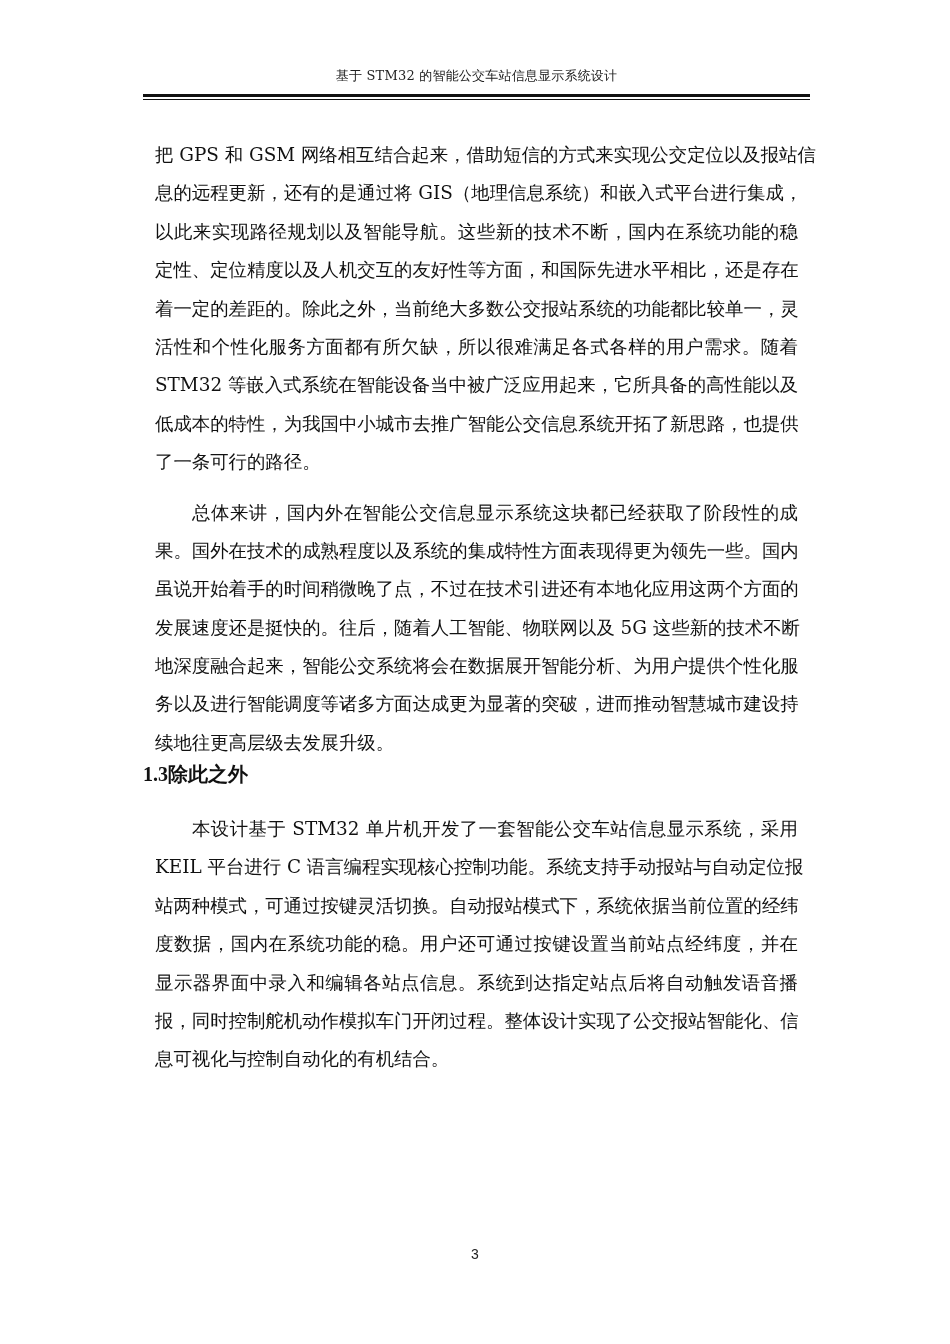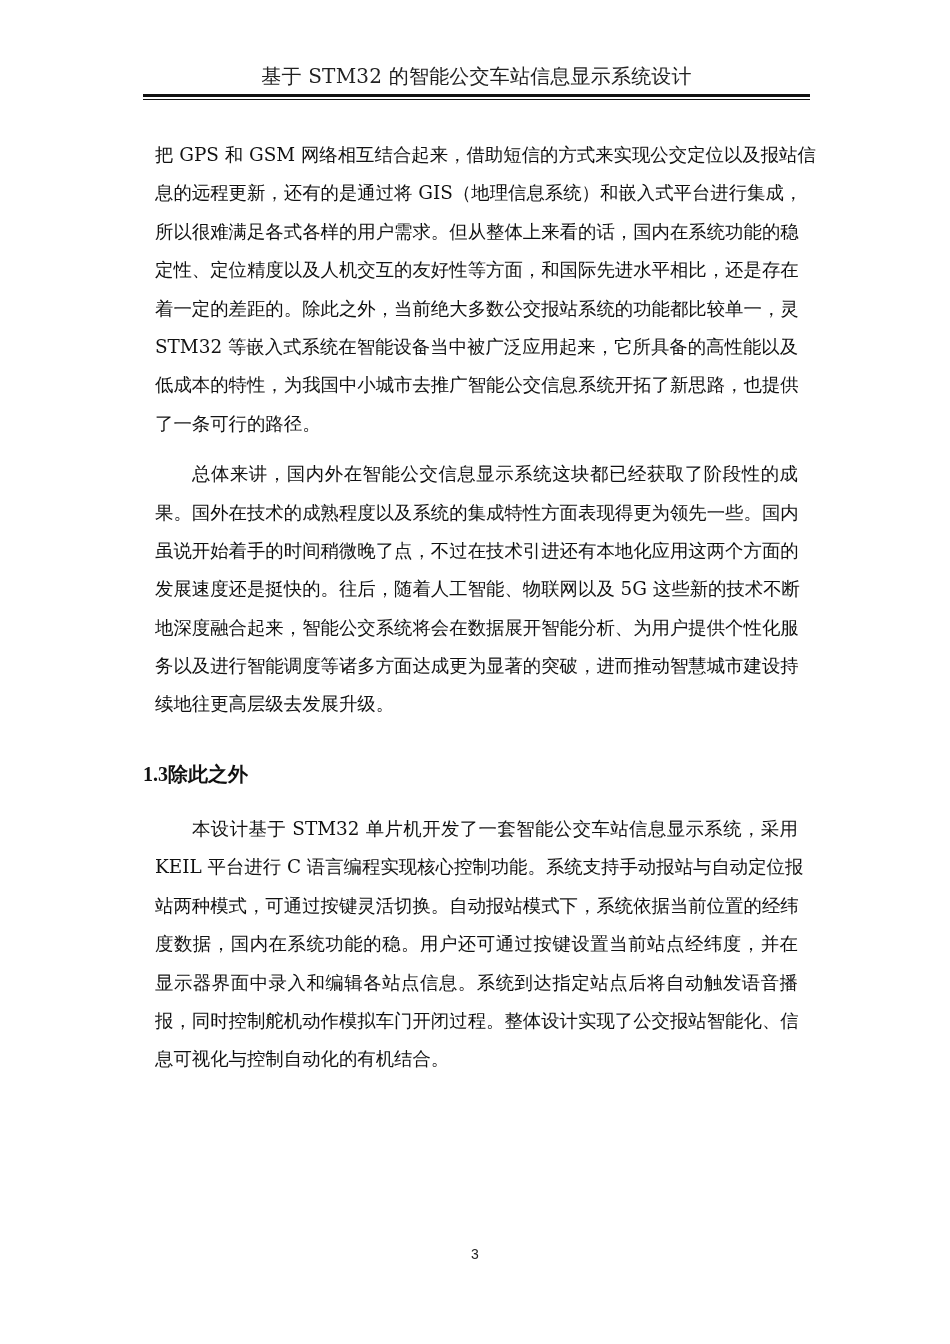--- a/index.html
+++ b/index.html
@@ -1,20 +1,20 @@
 <!DOCTYPE html>
 <html><head>
 <meta charset="utf-8">
 <style>
   html, body { margin: 0; padding: 0; background: #ffffff; }
   body { width: 950px; height: 1344px; position: relative; overflow: hidden;
          font-family: "DejaVu Serif", "Liberation Serif", serif; color: #111; }
   .page { position: absolute; left: 0; top: 0; width: 950px; height: 1344px; background: #fff; }
   .running-header { position: absolute; left: 143px; width: 667px; top: 66px; text-align: center;
-         font-size: 20px; color: #222; letter-spacing: 0.2px; line-height: 20px; }
+         font-size: 13px; color: #222; letter-spacing: 0.2px; line-height: 20px; }
   .header-rule-thick { position: absolute; left: 143px; width: 667px; top: 94px; height: 3px; background: #111; }
   .header-rule-thin { position: absolute; left: 143px; width: 667px; top: 99px; height: 1px; background: #111; }
   .body { position: absolute; left: 143px; width: 667px; top: 124px; }
   .para { margin: 12px; font-size: 18.4px; line-height: 38.4px; text-align: justify; text-justify: inter-character; }
   .para .line { display: block; height: 38.4px; white-space: nowrap; text-align-last: justify; text-align: justify; }
   .para .line.last { text-align-last: left; }
   .indent { padding-left: 37px; }
   .section-heading { position: absolute; left: 143px; top: 760px; font-size: 20px; font-weight: bold;
          font-family: "DejaVu Sans", "Liberation Sans", sans-serif; line-height: 28px; }
   .section-heading .num { font-family: "Liberation Serif", serif; }
@@ -28,23 +28,24 @@
 <div class="page">
 
   <div class="running-header">基于 STM32 的智能公交车站信息显示系统设计</div>
   <div class="header-rule-thick"></div>
   <div class="header-rule-thin"></div>
 
   <div class="body">
     <p class="para">
       <span class="line">把 GPS 和 GSM 网络相互结合起来，借助短信的方式来实现公交定位以及报站信</span>
       <span class="line">息的远程更新，还有的是通过将 GIS（地理信息系统）和嵌入式平台进行集成，</span>
-      <span class="line">所以很难满足各式各样的用户需求。但从整体上来看的话，国内在系统功能的稳</span>
+      <span class="line">以此来实现路径规划以及智能导航。这些新的技术不断，国内在系统功能的稳</span>
       <span class="line">定性、定位精度以及人机交互的友好性等方面，和国际先进水平相比，还是存在</span>
       <span class="line">着一定的差距的。除此之外，当前绝大多数公交报站系统的功能都比较单一，灵</span>
+      <span class="line">活性和个性化服务方面都有所欠缺，所以很难满足各式各样的用户需求。随着</span>
       <span class="line">STM32 等嵌入式系统在智能设备当中被广泛应用起来，它所具备的高性能以及</span>
       <span class="line">低成本的特性，为我国中小城市去推广智能公交信息系统开拓了新思路，也提供</span>
       <span class="line last">了一条可行的路径。</span>
     </p>
     <p class="para">
       <span class="line indent">总体来讲，国内外在智能公交信息显示系统这块都已经获取了阶段性的成</span>
       <span class="line">果。国外在技术的成熟程度以及系统的集成特性方面表现得更为领先一些。国内</span>
       <span class="line">虽说开始着手的时间稍微晚了点，不过在技术引进还有本地化应用这两个方面的</span>
       <span class="line">发展速度还是挺快的。往后，随着人工智能、物联网以及 5G 这些新的技术不断</span>
       <span class="line">地深度融合起来，智能公交系统将会在数据展开智能分析、为用户提供个性化服</span>

